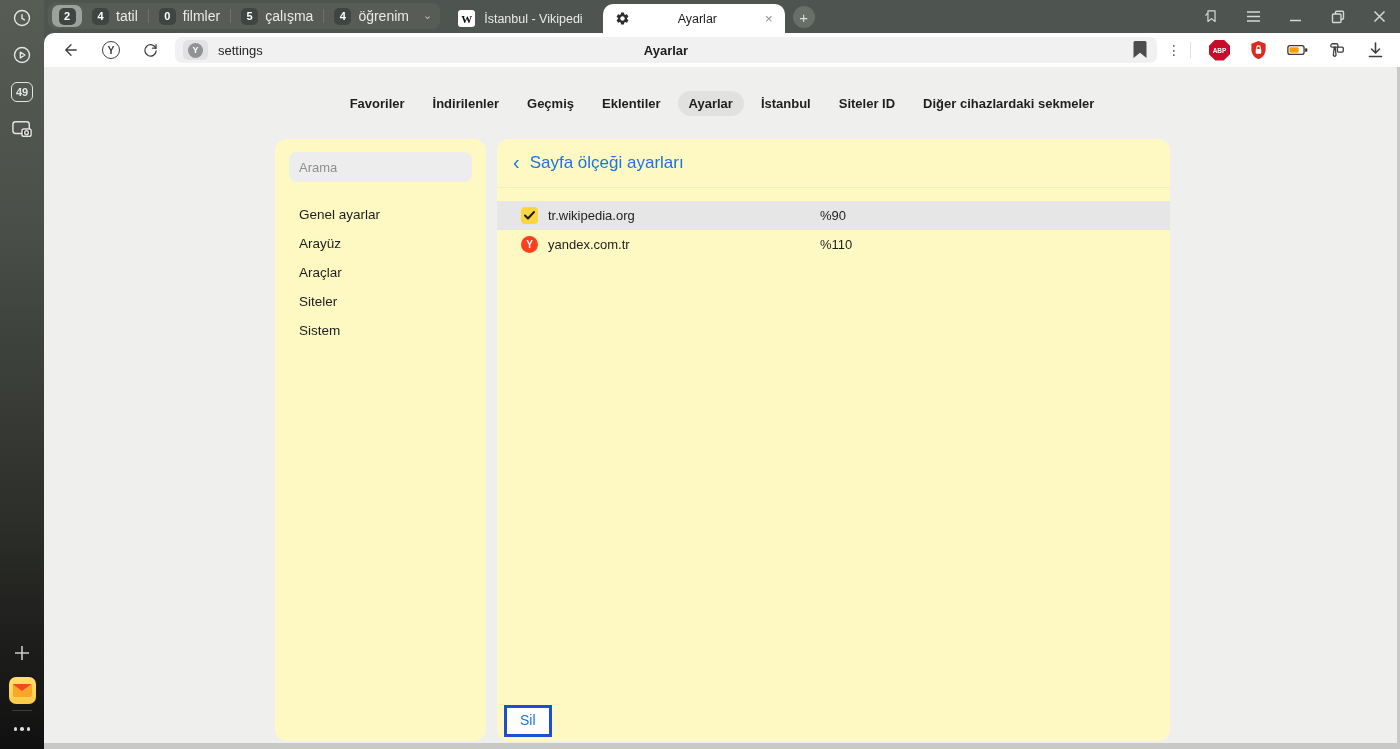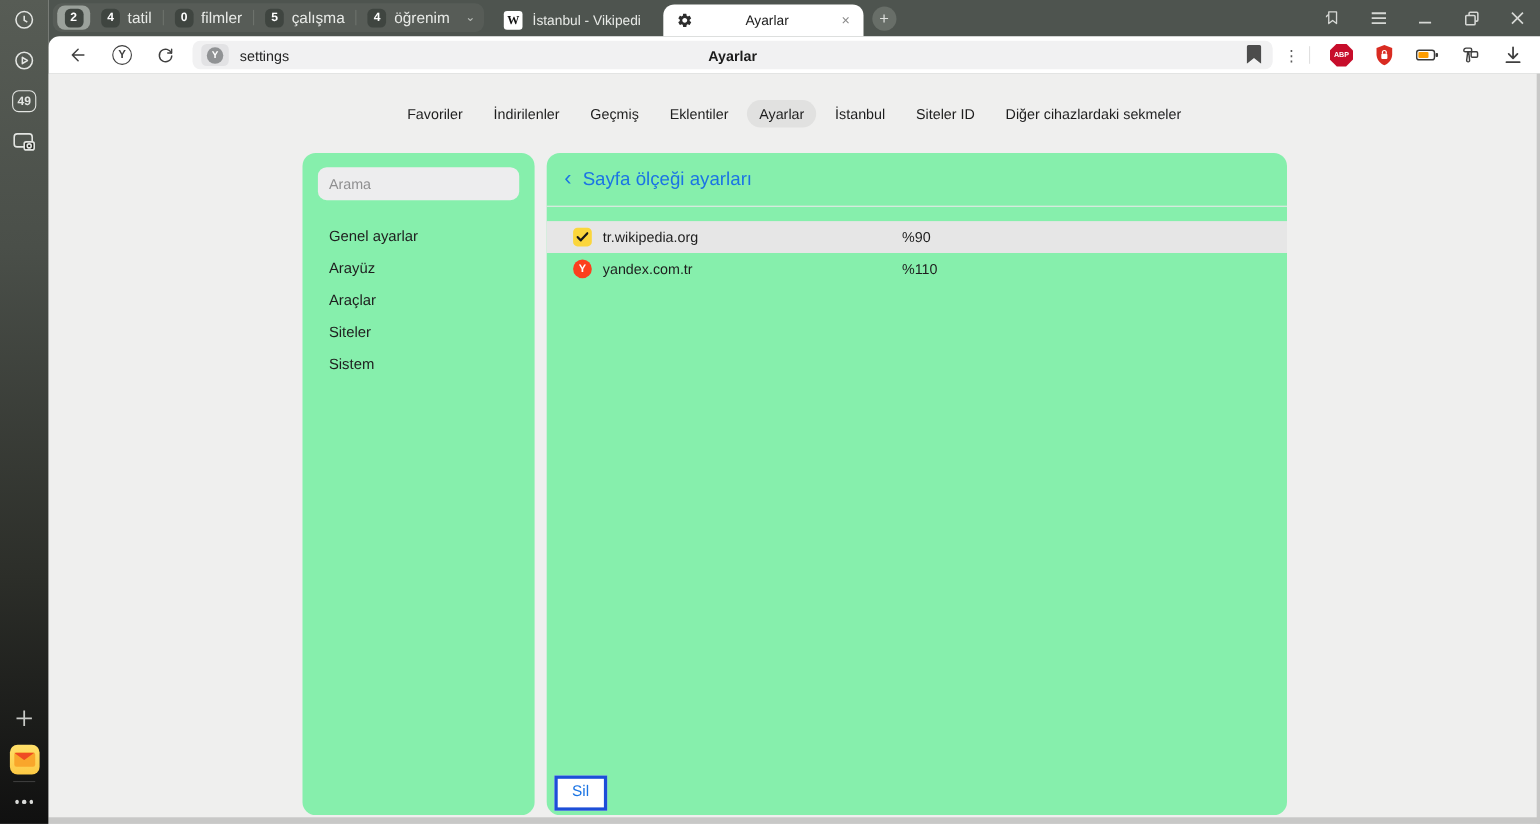--- a/index.html
+++ b/index.html
@@ -73,25 +73,25 @@
   .ext { width:21px; height:21px; margin:0 9px; display:flex; align-items:center; justify-content:center; cursor:pointer; }
   .abp { width:21px; height:21px; background:#c70d2b; color:#fff; font-weight:bold; font-size:6.5px;
          display:flex; align-items:center; justify-content:center;
          clip-path:polygon(30% 0,70% 0,100% 30%,100% 70%,70% 100%,30% 100%,0 70%,0 30%); }
 
   
   .page { position:absolute; left:44px; top:67px; right:0; bottom:0; background:#efefee; }
   .page::after { content:""; position:absolute; left:0; right:0; bottom:0; height:6px; background:#c8c8c7; }
   .page::before { content:""; position:absolute; top:0; right:0; bottom:0; width:3px; background:#c8c8c7; }
   .setnav { display:flex; justify-content:center; align-items:center; gap:6px; margin-top:24px; }
-  .setnav .nitem { font-size:13px; color:#1e1e1e; padding:5px 11px; border-radius:14px; cursor:pointer; white-space:nowrap; }
+  .setnav .nitem { font-size:13px; color:#1e1e1e; padding:5px 11px; border-radius:14px; cursor:pointer; white-space:nowrap;font-weight:bold; }
   .setnav .nitem.active { background:#e1e1e0; }
 
   .cards { display:flex; gap:11px; margin:23px 0 0 231px; height:602px; }
-  .card { background:#86efac; border-radius:12px; }
+  .card { background:#fef9c3; border-radius:12px; }
   .card.left { width:211px; padding-top:13px; }
   .searchbox { display:block; width:183px; height:30px; margin:0 auto; background:#ededee; border:none; outline:none;
                border-radius:8px; font-size:13px; color:#222; padding:0 10px; font-family:inherit; }
   .searchbox::placeholder { color:#8f8f90; }
   .snav { margin-top:18px; }
   .snav .sitem { height:29px; display:flex; align-items:center; padding-left:24px; font-size:13.5px; color:#1e1e1e; cursor:pointer; }
 
   .card.right { width:673px; position:relative; }
   .chead { height:49px; display:flex; align-items:center; padding:0 16px; border-bottom:1px solid #e9e9e9; cursor:pointer; }
   .chead .bchev { color:#1b74e4; font-size:20px; line-height:1; margin:-3px 10px 0 0; }

